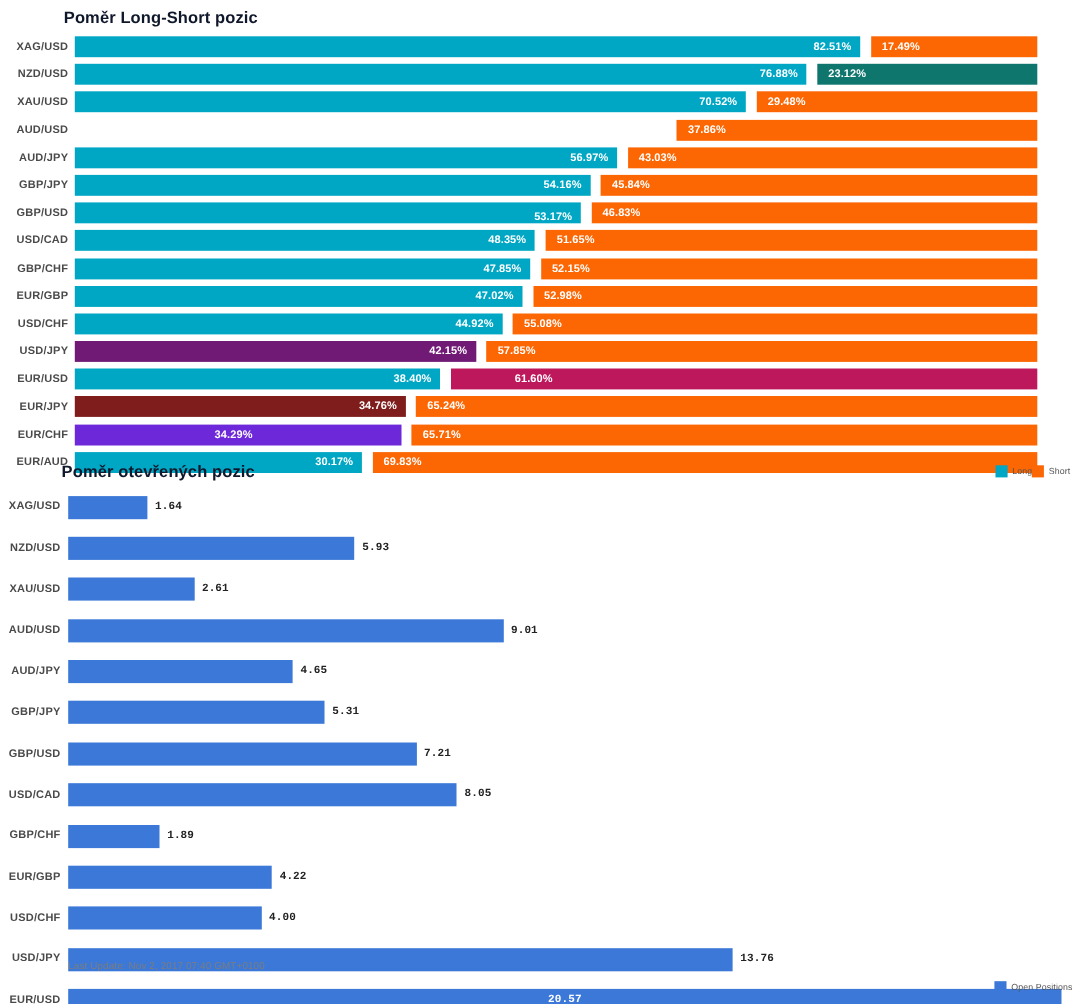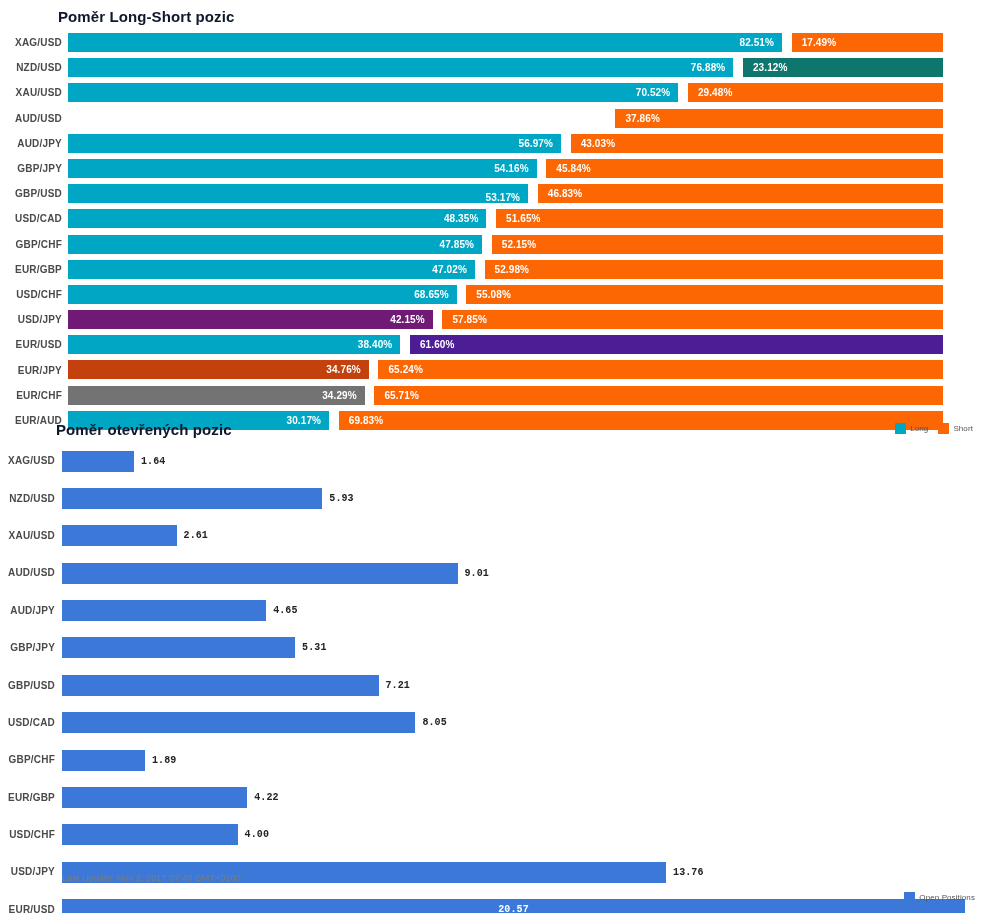--- a/index.html
+++ b/index.html
@@ -114,21 +114,20 @@
     letter-spacing: 0.1px;
   }
   .bar-long .bar-val { margin-right: 8px; }
   .bar-short .bar-val { margin-left: 10px; }
 
   
   .legend {
     position: absolute;
     display: flex;
     align-items: center;
-    gap: 10px;
   }
   #legend-longshort { right: 12px; top: 423px; }
   #legend-openpos  { right: 10px; top: 474px; }
   .legend-item {
     display: flex;
     align-items: center;
     gap: 4px;
   }
   .legend-swatch {
     width: 11px;
@@ -312,21 +311,21 @@
           </div>
           <div class="bar-short" style="width: 52.3972%; background: rgb(252, 102, 3);">
             <span class="bar-val">52.98%</span>
           </div>
         </div>
       </div>
       <div class="ls-row">
         <div class="cat-label">USD/CHF</div>
         <div class="ls-track">
           <div class="bar-long" style="width: 44.4259%; background: rgb(0, 167, 196);">
-            <span class="bar-val">68.65%</span>
+            <span class="bar-val">44.92%</span>
           </div>
           <div class="bar-short" style="width: 54.4741%; background: rgb(252, 102, 3);">
             <span class="bar-val">55.08%</span>
           </div>
         </div>
       </div>
       <div class="ls-row">
         <div class="cat-label">USD/JPY</div>
         <div class="ls-track">
           <div class="bar-long" style="width: 41.6863%; background: #701a75;">
@@ -336,40 +335,40 @@
             <span class="bar-val">57.85%</span>
           </div>
         </div>
       </div>
       <div class="ls-row">
         <div class="cat-label">EUR/USD</div>
         <div class="ls-track">
           <div class="bar-long" style="width: 37.9776%; background: rgb(0, 167, 196);">
             <span class="bar-val">38.40%</span>
           </div>
-          <div class="bar-short" style="width: 60.9224%; background: #4c1d95;">
+          <div class="bar-short" style="width: 60.9224%; background: #be185d; padding-left: 48px;">
             <span class="bar-val">61.60%</span>
           </div>
         </div>
       </div>
       <div class="ls-row">
         <div class="cat-label">EUR/JPY</div>
         <div class="ls-track">
-          <div class="bar-long" style="width: 34.3776%; background: #c2410c;">
+          <div class="bar-long" style="width: 34.3776%; background: #7f1d1d;">
             <span class="bar-val">34.76%</span>
           </div>
           <div class="bar-short" style="width: 64.5224%; background: rgb(252, 102, 3);">
             <span class="bar-val">65.24%</span>
           </div>
         </div>
       </div>
       <div class="ls-row">
         <div class="cat-label">EUR/CHF</div>
         <div class="ls-track">
-          <div class="bar-long" style="width: 33.9128%; background: #737373;">
+          <div class="bar-long" style="width: 33.9128%; background: #6d28d9; justify-content: center;">
             <span class="bar-val">34.29%</span>
           </div>
           <div class="bar-short" style="width: 64.9872%; background: rgb(252, 102, 3);">
             <span class="bar-val">65.71%</span>
           </div>
         </div>
       </div>
       <div class="ls-row">
         <div class="cat-label">EUR/AUD</div>
         <div class="ls-track">

